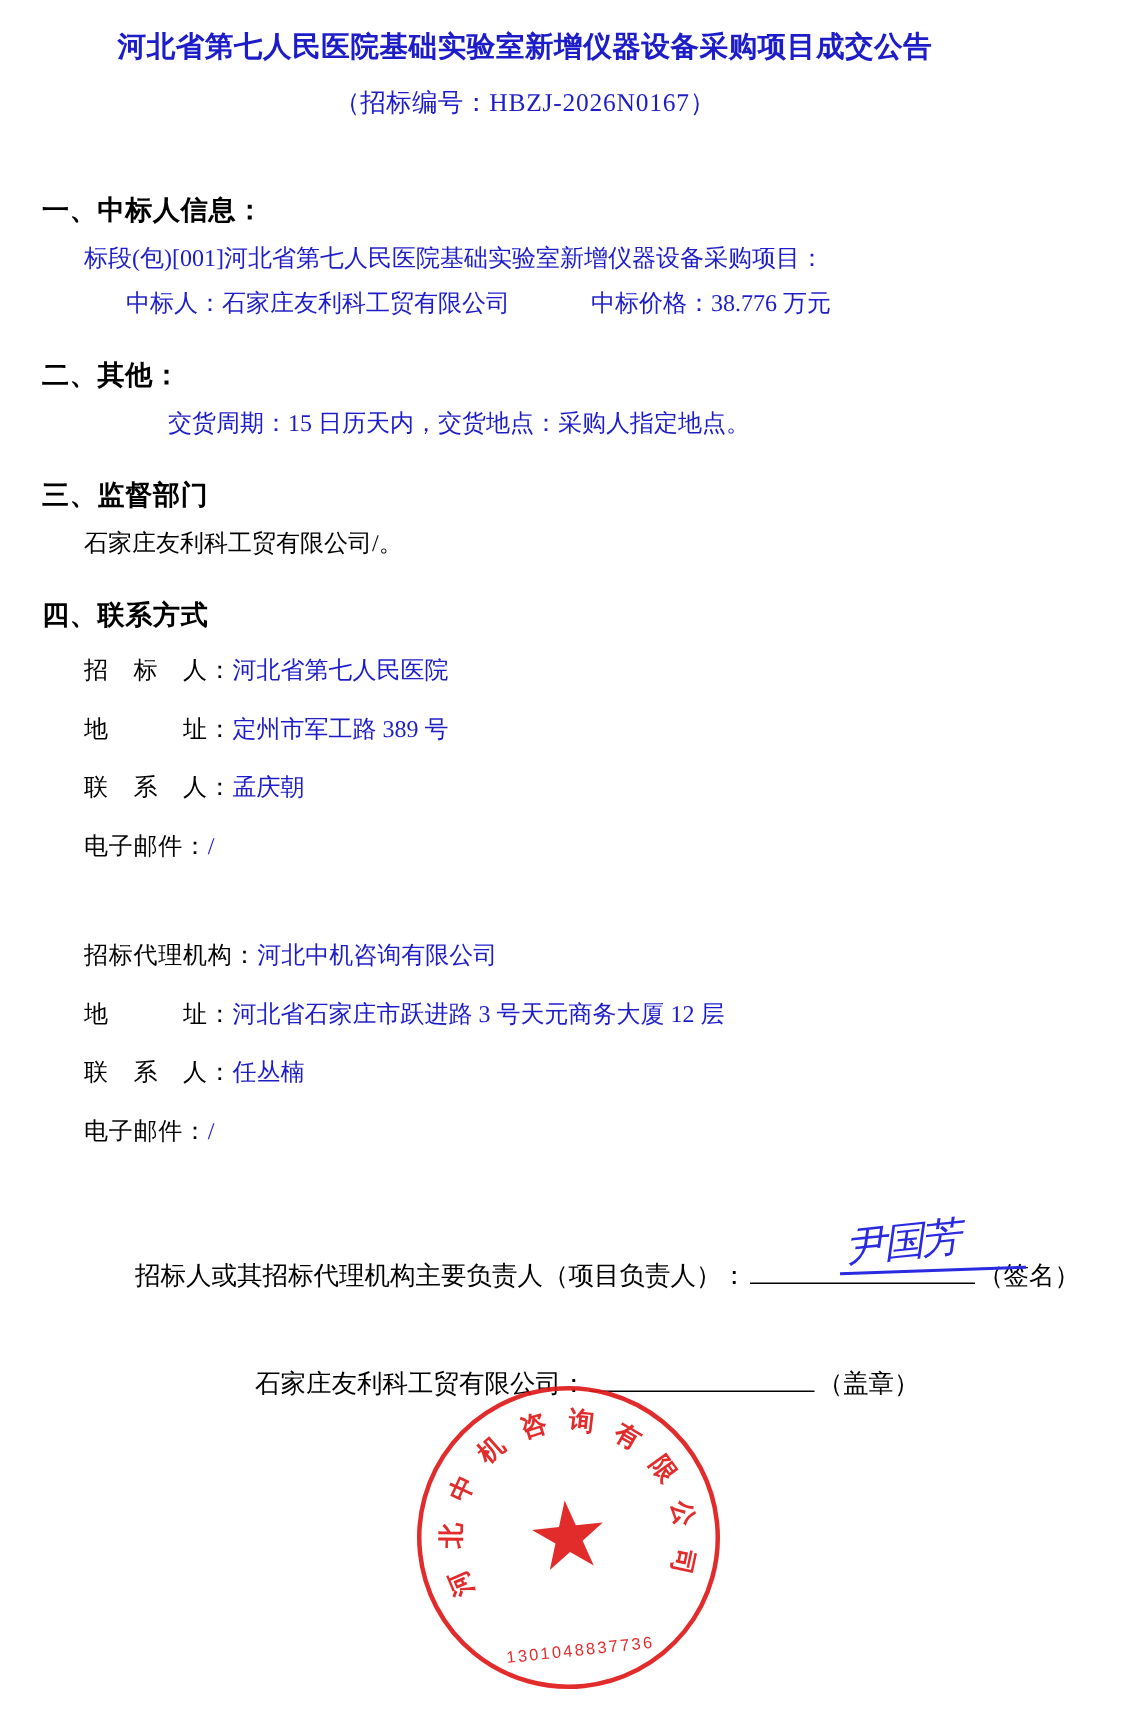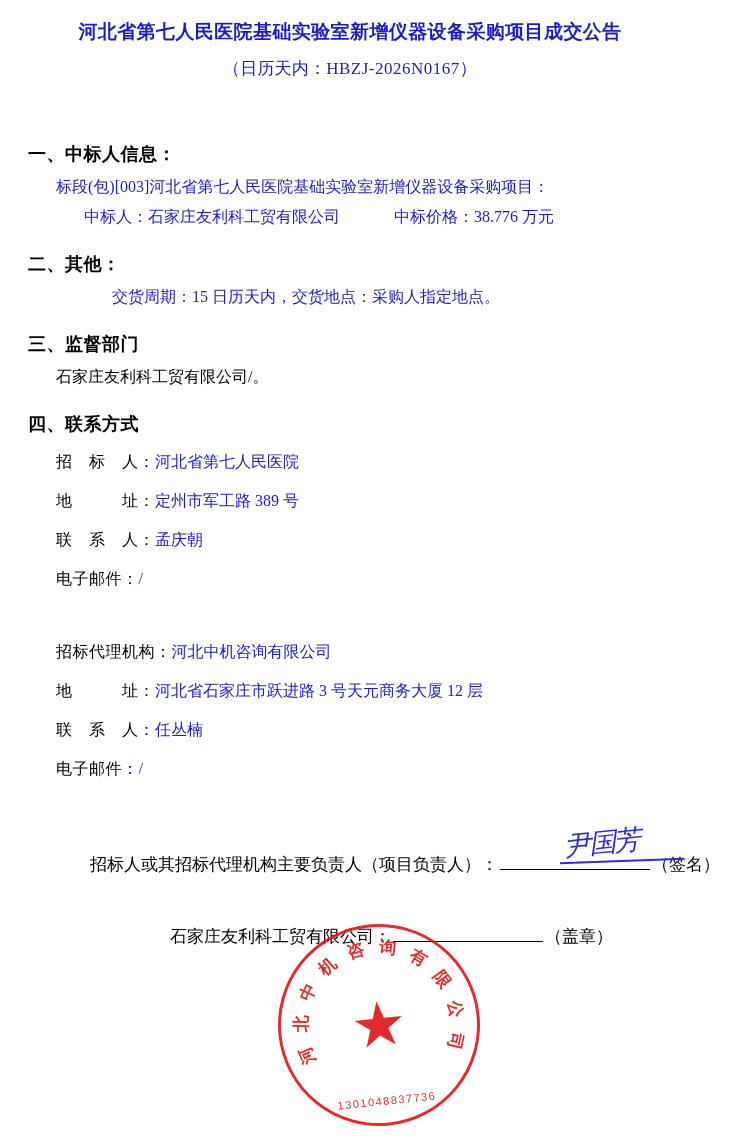--- a/index.html
+++ b/index.html
@@ -42,21 +42,21 @@
     letter-spacing: 0.2px;
   }
   .doc-subtitle .code {
     font-family: "Liberation Serif", serif;
     letter-spacing: 0.5px;
     margin-top: 32px;
   }
 
   
   .content {
-    margin-top: 62px;
+    margin-top: 48px;
     padding: 0 30px 0 28px;
   }
   .section-head {
     font-size: 18px;
     font-weight: bold;
     color: #000;
     margin: 0 0 6px 0;
     letter-spacing: 0.5px;
   }
   .sec-gap-1 { margin-top: 0px; }
@@ -190,28 +190,28 @@
   }
 </style>
 </head>
 <body>
 
 <div class="page">
 
   <div class="title-wrap">
     <div class="doc-title">河北省第七人民医院基础实验室新增仪器设备采购项目成交公告</div>
     <div class="doc-subtitle">
-      <span>（日历天内：</span><span class="code">HBZJ-2026N0167</span><span>）</span>
+      <span>（招标编号：</span><span class="code">HBZJ-2026N0167</span><span>）</span>
     </div>
   </div>
 
   <div class="content">
 
     <div class="section-head sec-gap-1">一、中标人信息：</div>
-    <div class="line indent-1">标段(包)[003]河北省第七人民医院基础实验室新增仪器设备采购项目：</div>
+    <div class="line indent-1">标段(包)[001]河北省第七人民医院基础实验室新增仪器设备采购项目：</div>
     <div class="line indent-2">
       <span class="kv-label">中标人：</span><span>石家庄友利科工贸有限公司</span><span class="gap-mid"></span><span class="kv-label">中标价格：</span><span>38.776 万元</span>
     </div>
 
     <div class="section-head sec-gap">二、其他：</div>
     <div class="line indent-3">交货周期：15 日历天内，交货地点：采购人指定地点。</div>
 
     <div class="section-head sec-gap">三、监督部门</div>
     <div class="line black indent-1">石家庄友利科工贸有限公司/。</div>
 

